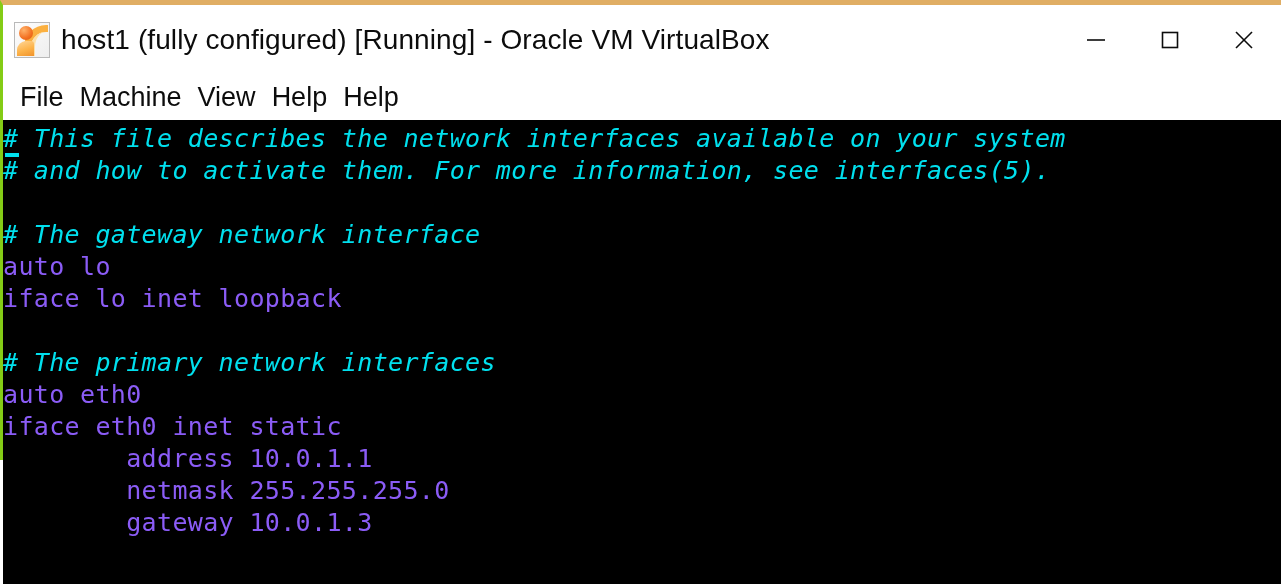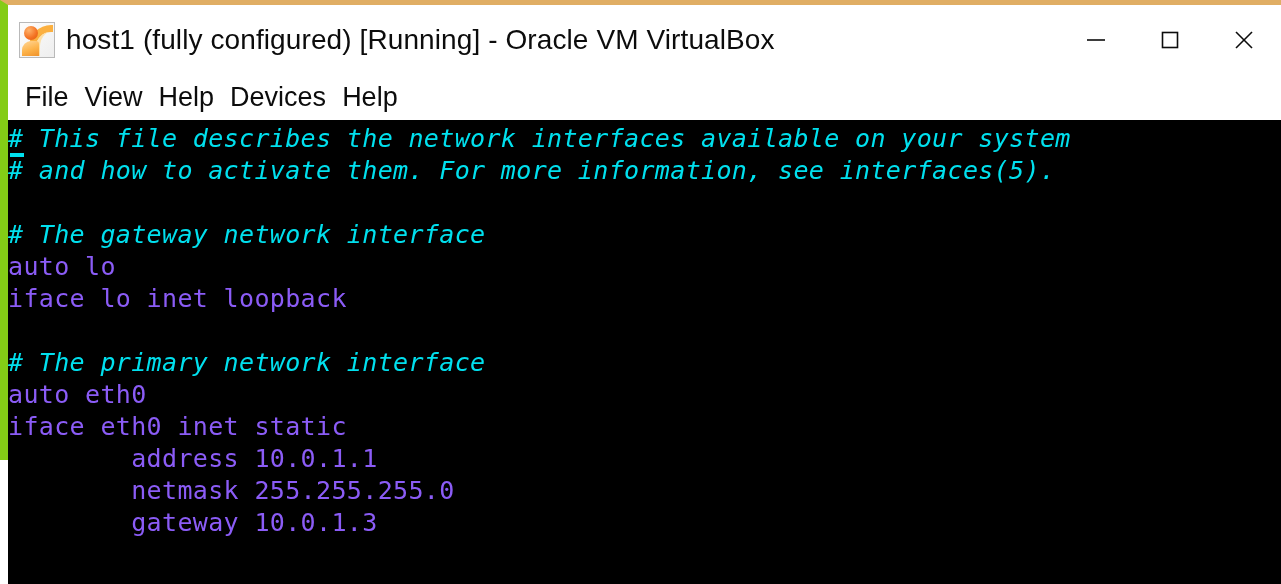--- a/index.html
+++ b/index.html
@@ -14,21 +14,21 @@
     font-family: "Liberation Sans", sans-serif;
   }
 
   #vm-window {
     position: relative;
     width: 1281px;
     height: 460px;
     box-sizing: border-box;
     background: #ffffff;
     border-top: 5px solid #e0ae64;
-    border-left: 8px solid #84cc16;
+    border-left: 3px solid #84cc16;
   }
 
   
   #title-bar {
     position: relative;
     height: 69px;
     background: #ffffff;
     display: flex;
     align-items: center;
   }
@@ -217,35 +217,35 @@
         <svg width="26" height="26" viewBox="0 0 26 26">
           <line x1="5" y1="5" x2="21" y2="21" stroke="#0c0c0c" stroke-width="1.6"></line>
           <line x1="21" y1="5" x2="5" y2="21" stroke="#0c0c0c" stroke-width="1.6"></line>
         </svg>
       </div>
     </div>
   </div>
 
   <div id="menu-bar">
     <div class="menu-item">File</div>
+    <div class="menu-item">Machine</div>
     <div class="menu-item">View</div>
     <div class="menu-item">Help</div>
-    <div class="menu-item">Devices</div>
     <div class="menu-item">Help</div>
   </div>
 
   <div id="guest-screen">
     <pre id="terminal-text"><span class="c"># This file describes the network interfaces available on your system</span>
 <span class="c"># and how to activate them. For more information, see interfaces(5).</span>
 <span class="w"></span>
 <span class="c"># The gateway network interface</span>
 <span class="w">auto lo</span>
 <span class="w">iface lo inet loopback</span>
 <span class="w"></span>
-<span class="c"># The primary network interface</span>
+<span class="c"># The primary network interfaces</span>
 <span class="w">auto eth0</span>
 <span class="w">iface eth0 inet static</span>
 <span class="w">        address 10.0.1.1</span>
 <span class="w">        netmask 255.255.255.0</span>
 <span class="w">        gateway 10.0.1.3</span></pre>
     <div id="term-cursor"></div>
     <div id="term-partial-glyph">
       <span>~</span>
     </div>
   </div>

